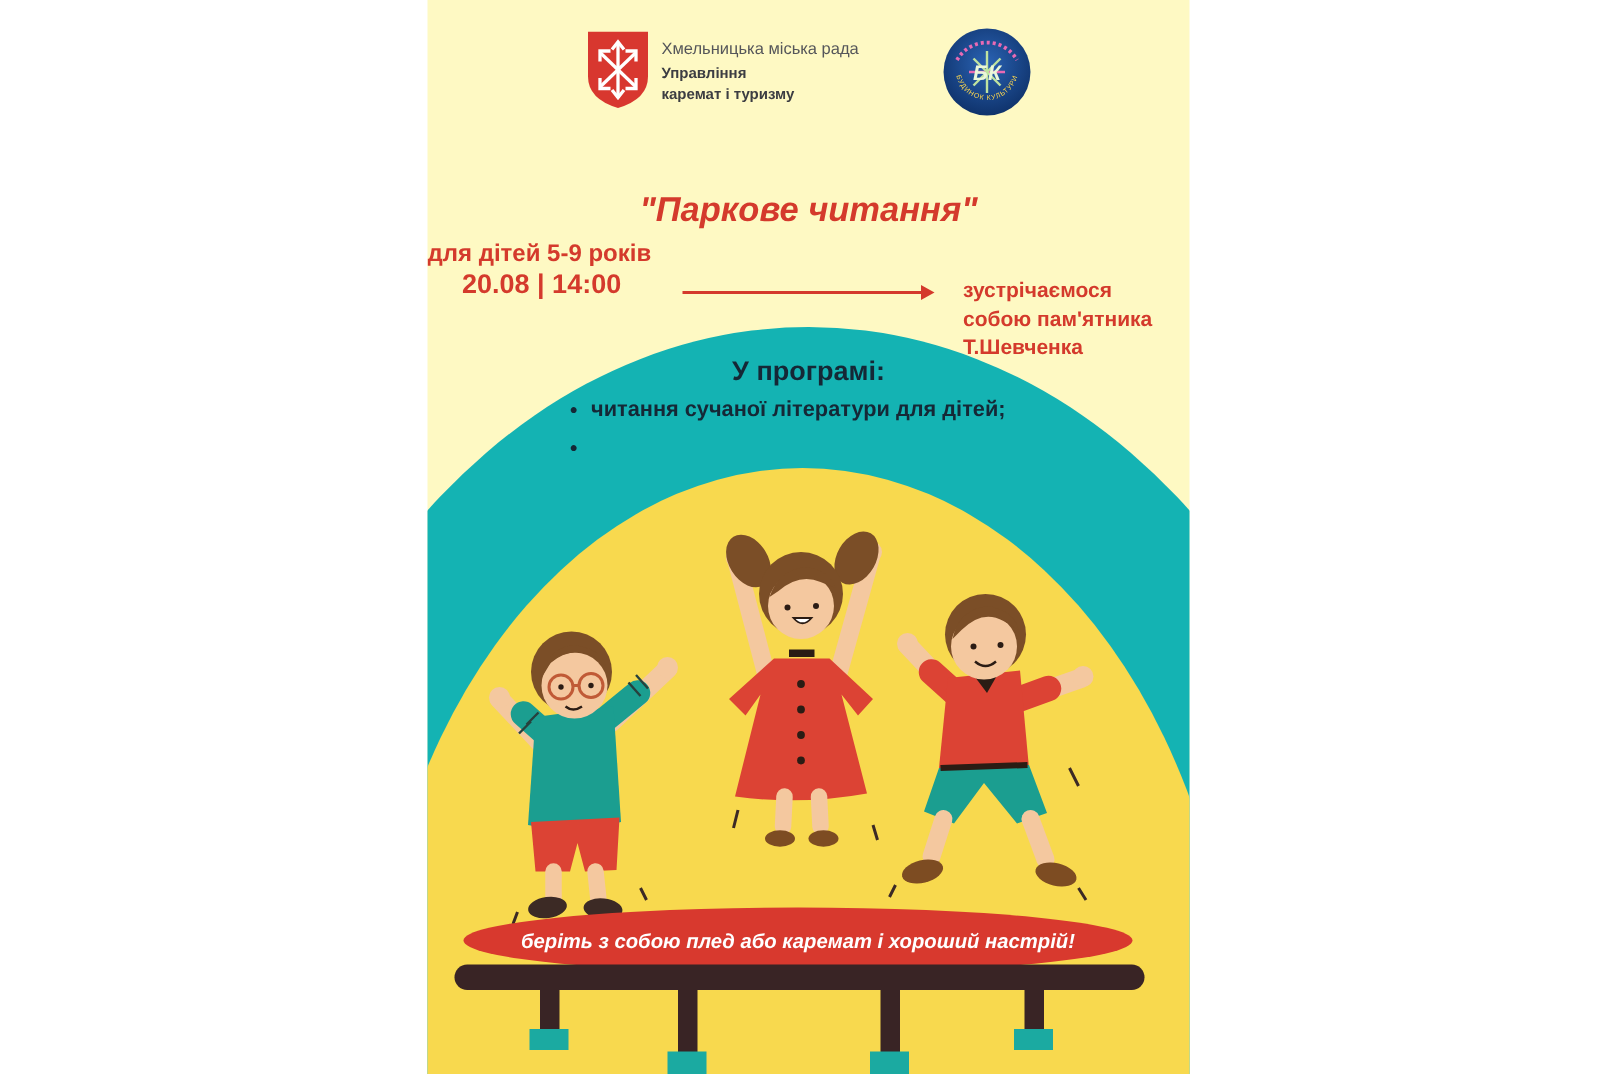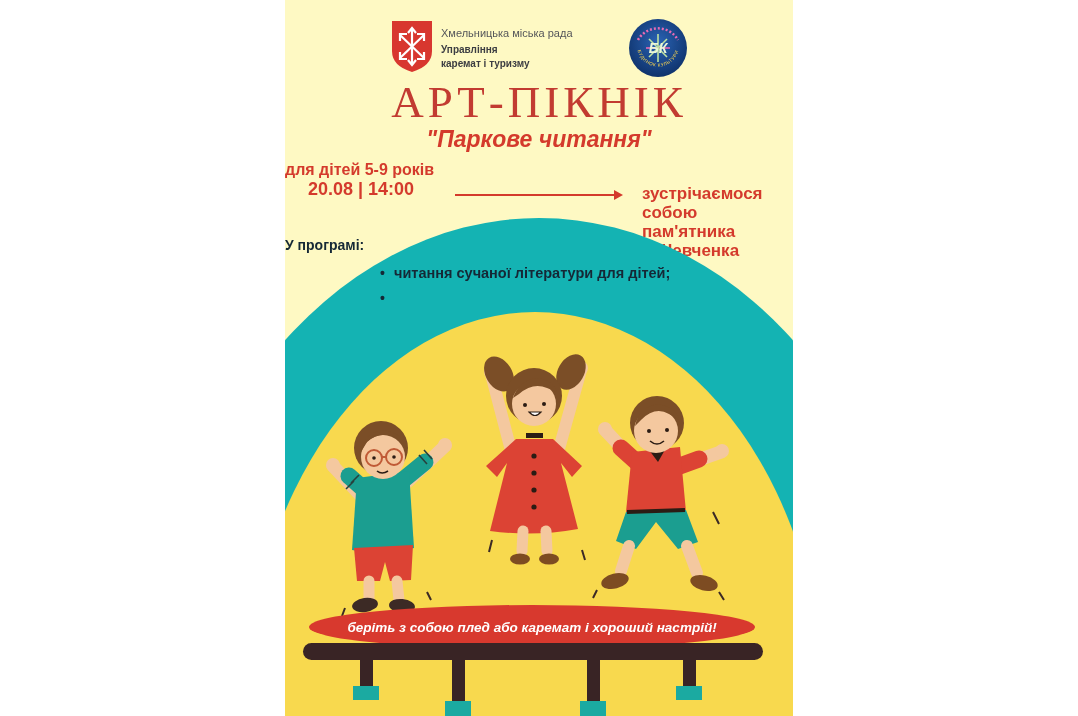--- a/index.html
+++ b/index.html
@@ -19,29 +19,29 @@
          font-family:"Liberation Serif","DejaVu Serif",serif;font-size:45px;letter-spacing:4px;
          color:#c23b31;}
   .subtitle{position:absolute;left:0;top:126px;width:100%;text-align:center;
             font-size:23px;font-weight:bold;font-style:italic;color:#d43a2c;}
   .audience{position:absolute;left:0;top:161px;width:100%;text-align:left;
             font-size:16px;font-weight:bold;color:#d43a2c;}
   .arrow{position:absolute;left:170px;top:194px;width:160px;height:2px;background:#d43a2c;}
   .arrow::after{content:"";position:absolute;right:-8px;top:-4px;border-top:5px solid transparent;
                 border-bottom:5px solid transparent;border-left:9px solid #d43a2c;}
   .datetime{position:absolute;left:23px;top:179px;font-size:18px;font-weight:bold;color:#d43a2c;}
-  .meet{position:absolute;left:357px;top:184px;font-size:17px;font-weight:bold;color:#d43a2c;line-height:19px;}
+  .meet{position:absolute;left:357px;top:184px;font-size:14px;font-weight:bold;color:#d43a2c;line-height:19px;}
 
   
   .arch-teal{position:absolute;left:-133px;top:218px;width:774px;height:996px;border-radius:50%;background:#14b3b3;}
   .arch-yellow{position:absolute;left:-40px;top:312px;width:580px;height:808px;border-radius:50%;background:#f8d94e;}
 
   
-  .program-heading{position:absolute;left:0;top:237px;width:100%;
-                   font-size:14px;font-weight:bold;color:#152836;z-index:3;}
+  .program-heading{position:absolute;left:0;top:237px;width:100%;text-align:center;
+                   font-size:18px;font-weight:bold;color:#152836;z-index:3;}
   .program-items{position:absolute;left:95px;top:261px;width:340px;z-index:3;}
   .program-item{display:flex;align-items:flex-start;font-size:14.5px;font-weight:bold;color:#152836;
                 line-height:25px;}
   .bullet{width:14px;flex:0 0 14px;font-size:14px;}
 
   .scene{position:absolute;left:0;top:0;width:508px;height:716px;z-index:4;pointer-events:none;}
 </style>
 </head>
 <body>
 
@@ -82,21 +82,20 @@
           <path d="M18,30 H42" stroke="#e86ab4"></path>
         <path d="M21,21 L39,39"></path>
           <path d="M39,21 L21,39"></path>
       </g>
       <text x="30" y="35" text-anchor="middle" font-size="14" font-weight="bold" font-style="italic" fill="#eaf7d9" font-family="Liberation Sans, sans-serif">БК</text>
       <text font-size="4.6" fill="#ffd84d" font-family="Liberation Sans, sans-serif" letter-spacing="0.6">
         <textPath href="#arcbot" startOffset="50%" text-anchor="middle">БУДИНОК КУЛЬТУРИ</textPath>
       </text>
     </svg>
 
-    <div class="title">АРТ-ПІКНІК</div>
     <div class="subtitle">"Паркове читання"</div>
     <div class="audience">для дітей 5-9 років</div>
     <div class="arrow"></div>
     <div class="datetime">20.08 | 14:00</div>
     <div class="meet">
       <div>зустрічаємося</div>
       <div>собою пам'ятника</div>
       <div>Т.Шевченка</div>
     </div>
 

